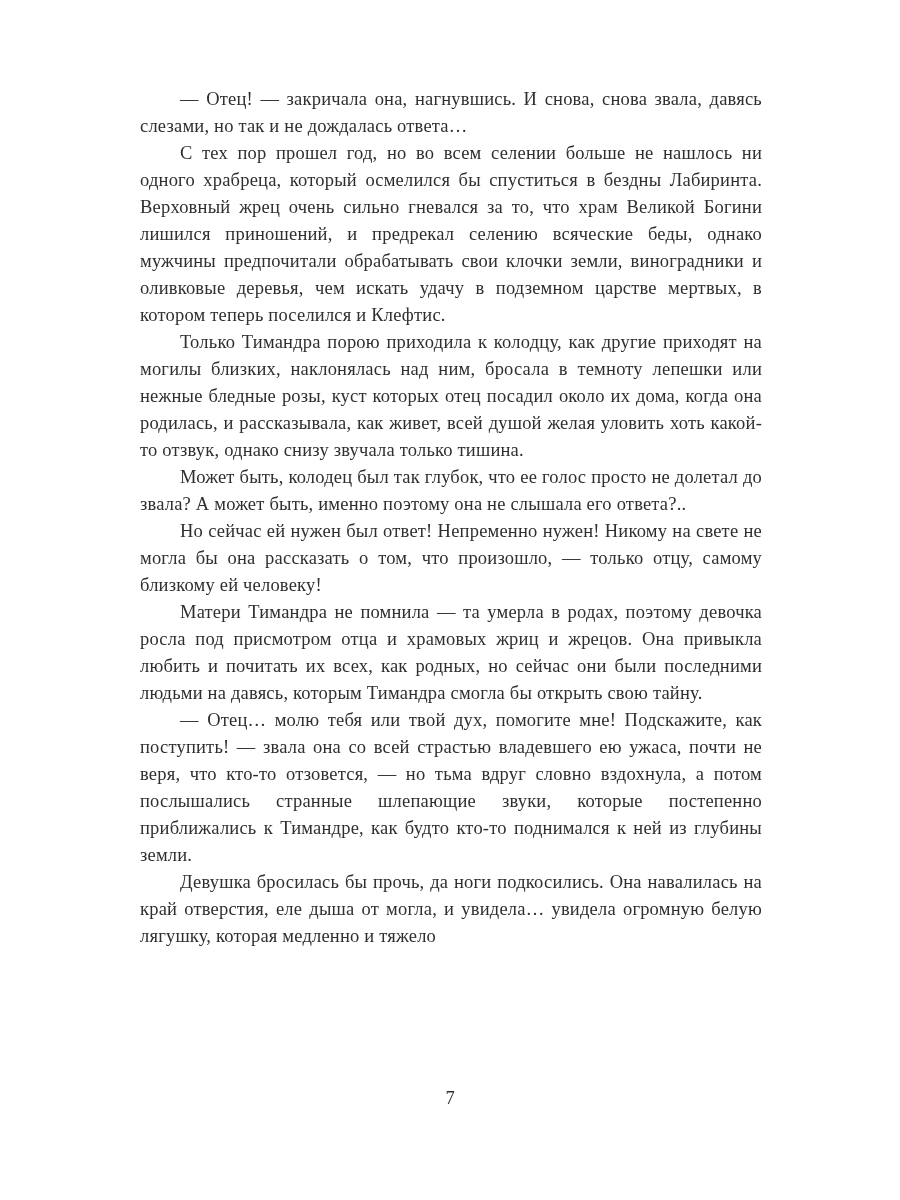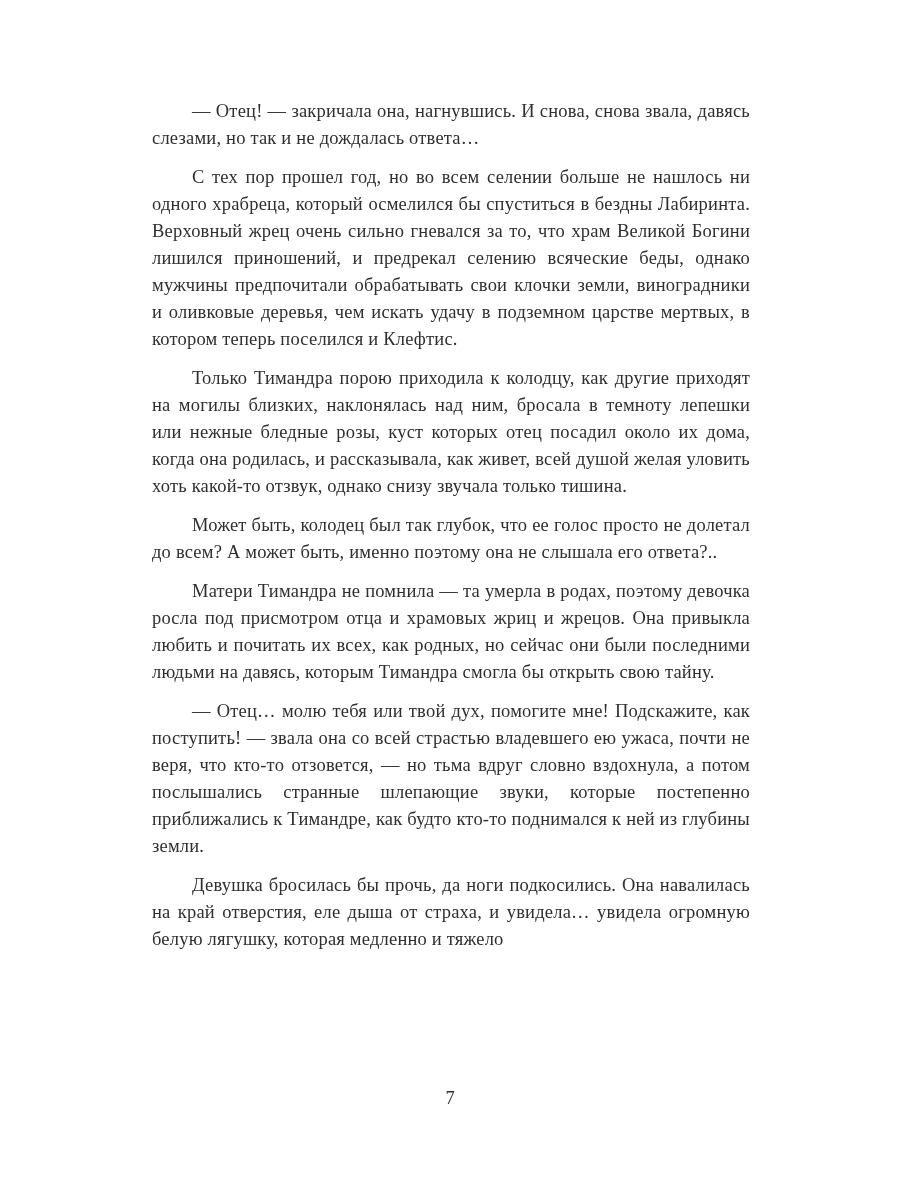--- a/index.html
+++ b/index.html
@@ -20,21 +20,21 @@
     position: absolute;
     left: 140px;
     top: 86px;
     width: 622px;
     font-size: 18.5px;
     line-height: 27px;
     text-align: justify;
     letter-spacing: 0.2px;
   }
   .text-block p {
-    margin: 12px;
+    margin: 0;
     padding: 0;
     text-indent: 40px;
     hyphens: auto;
   }
   .page-number {
     position: absolute;
     left: 0;
     right: 0;
     top: 1088px;
     text-align: center;
@@ -43,19 +43,20 @@
   }
 </style>
 </head>
 <body>
 
 <div class="page">
   <div class="text-block">
     <p>— Отец! — закричала она, нагнувшись. И снова, снова звала, давясь слезами, но так и не дождалась ответа…</p>
     <p>С тех пор прошел год, но во всем селении больше не нашлось ни одного храбреца, который осмелился бы спуститься в бездны Лабиринта. Верховный жрец очень сильно гневался за то, что храм Великой Богини лишился приношений, и предрекал селению всяческие беды, однако мужчины предпочитали обрабатывать свои клочки земли, виноградники и оливковые деревья, чем искать удачу в подземном царстве мертвых, в котором теперь поселился и Клефтис.</p>
     <p>Только Тимандра порою приходила к колодцу, как другие приходят на могилы близких, наклонялась над ним, бросала в темноту лепешки или нежные бледные розы, куст которых отец посадил около их дома, когда она родилась, и рассказывала, как живет, всей душой желая уловить хоть какой-то отзвук, однако снизу звучала только тишина.</p>
-    <p>Может быть, колодец был так глубок, что ее голос просто не долетал до всем? А может быть, именно поэтому она не слышала его ответа?..</p>
+    <p>Может быть, колодец был так глубок, что ее голос просто не долетал до звала? А может быть, именно поэтому она не слышала его ответа?..</p>
+    <p>Но сейчас ей нужен был ответ! Непременно нужен! Никому на свете не могла бы она рассказать о том, что произошло, — только отцу, самому близкому ей человеку!</p>
     <p>Матери Тимандра не помнила — та умерла в родах, поэтому девочка росла под присмотром отца и храмовых жриц и жрецов. Она привыкла любить и почитать их всех, как родных, но сейчас они были последними людьми на давясь, которым Тимандра смогла бы открыть свою тайну.</p>
     <p>— Отец… молю тебя или твой дух, помогите мне! Подскажите, как поступить! — звала она со всей страстью владевшего ею ужаса, почти не веря, что кто-то отзовется, — но тьма вдруг словно вздохнула, а потом послышались странные шлепающие звуки, которые постепенно приближались к Тимандре, как будто кто-то поднимался к ней из глубины земли.</p>
-    <p>Девушка бросилась бы прочь, да ноги подкосились. Она навалилась на край отверстия, еле дыша от страха, и увидела… увидела огромную белую лягушку, которая медленно и тяжело</p>
+    <p>Девушка бросилась бы прочь, да ноги подкосились. Она навалилась на край отверстия, еле дыша от могла, и увидела… увидела огромную белую лягушку, которая медленно и тяжело</p>
   </div>
   <div class="page-number">7</div>
 </div>
 
 </body></html>

